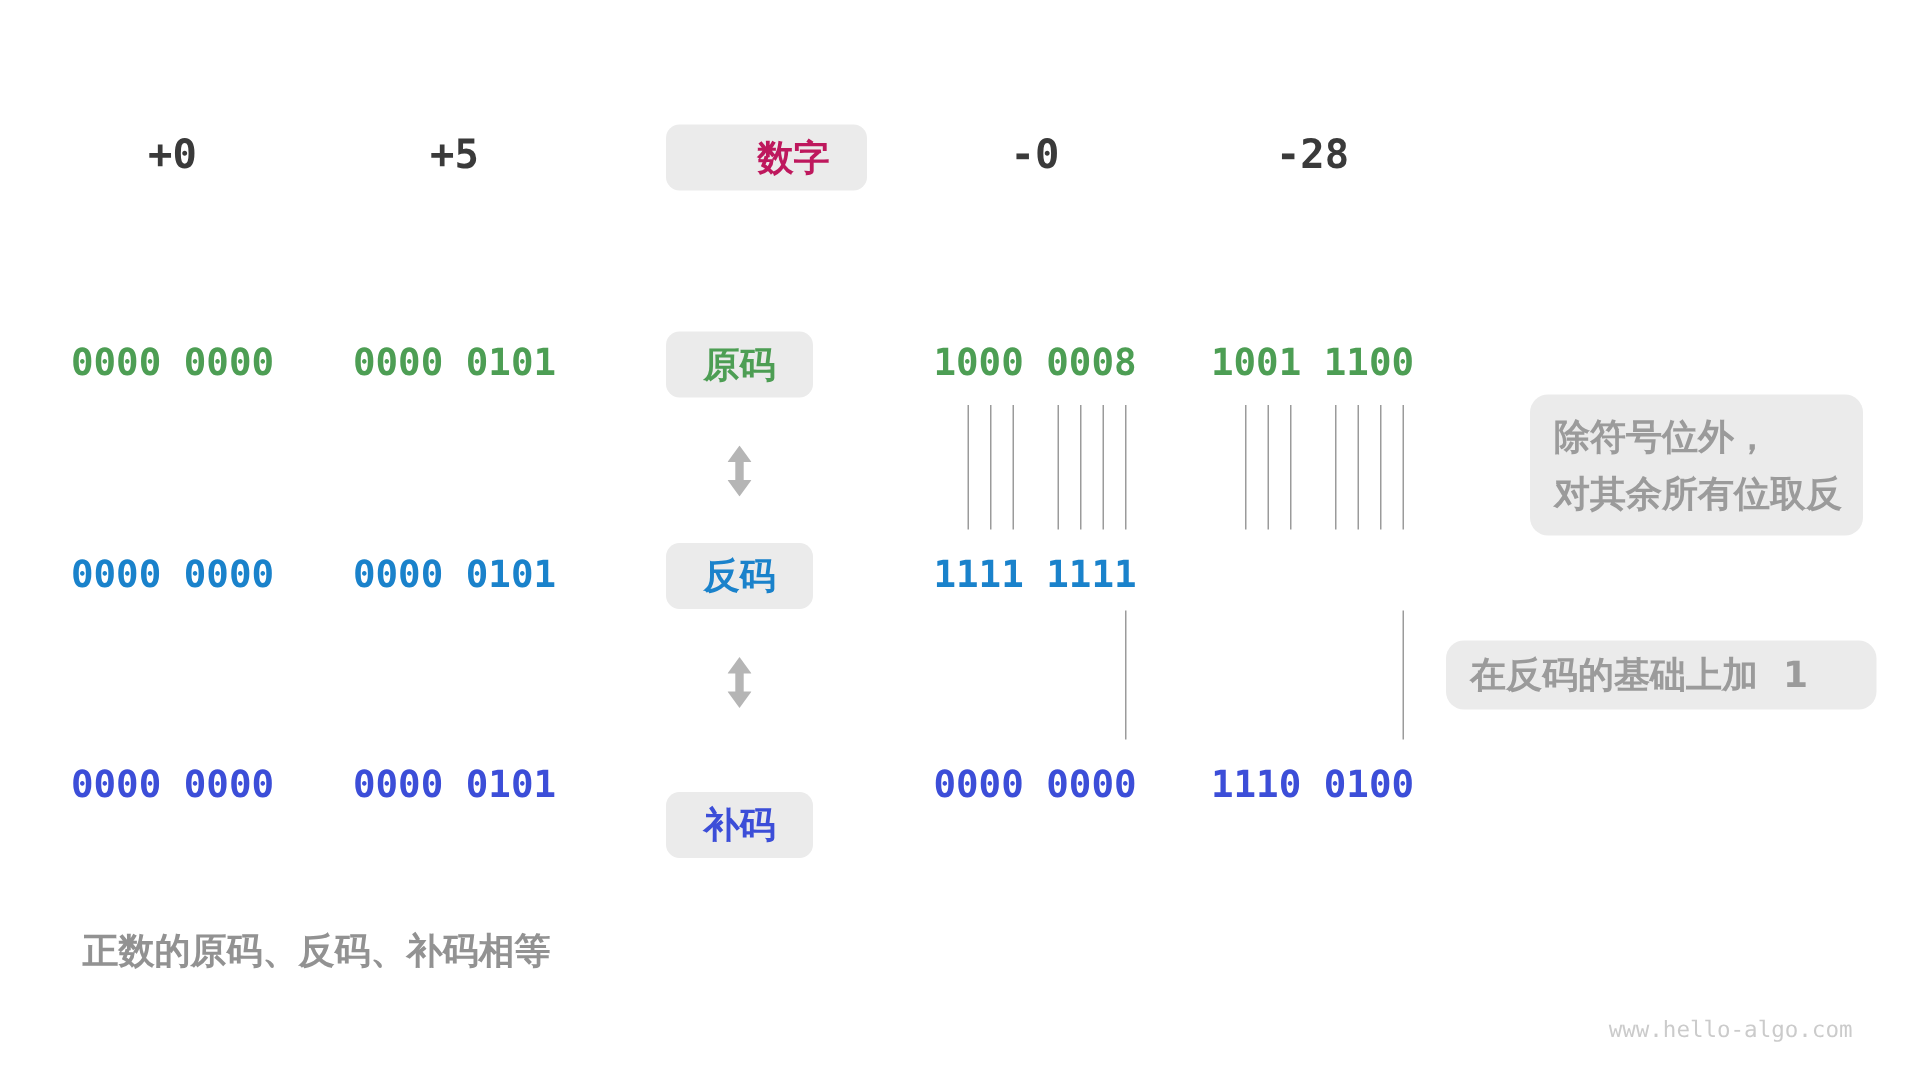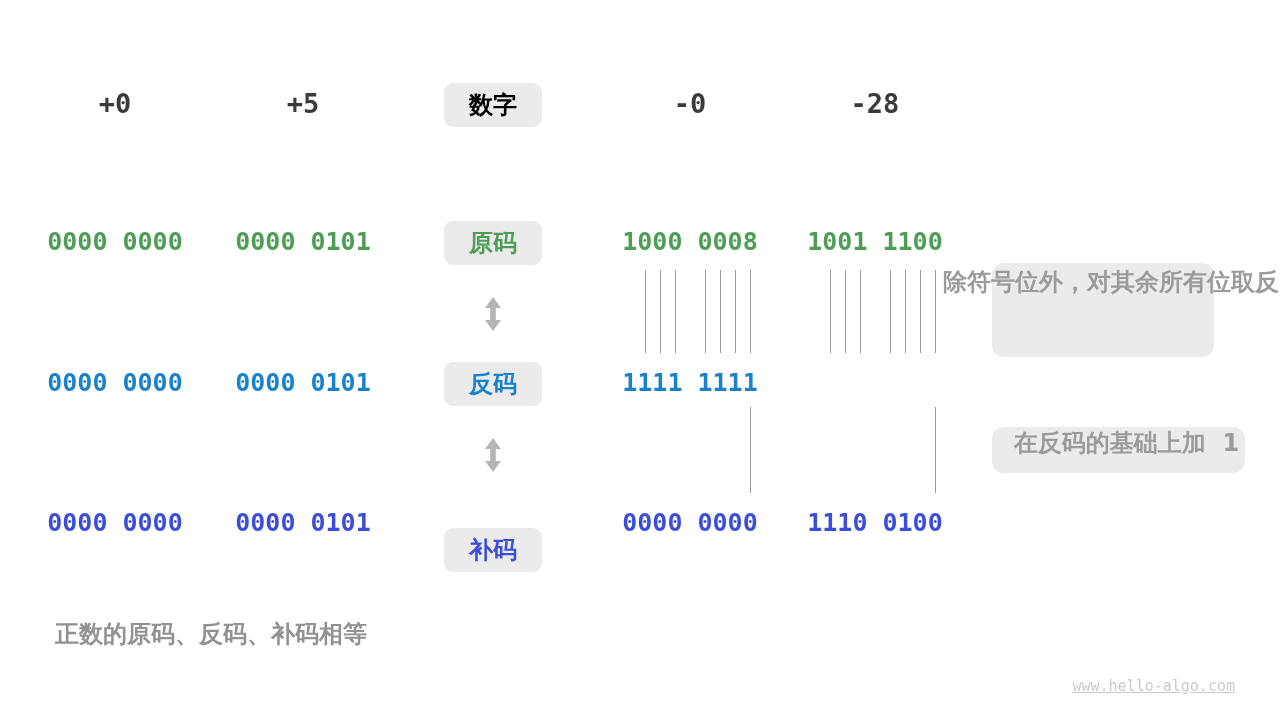--- a/index.html
+++ b/index.html
@@ -20,44 +20,44 @@
     font-size:25px;line-height:30px;letter-spacing:0;white-space:pre;
   }
   .r1{top:227px;} .r2{top:368px;} .r3{top:508px;}
   .green{color:#4d9e54;} .blue{color:#1a82cb;} .indigo{color:#3c4ed8;}
 
   .chip{
     position:absolute;left:444px;width:98px;height:44px;background:#ebebeb;
     border-radius:9px;display:flex;align-items:center;justify-content:center;
     font-size:24px;font-weight:bold;
   }
-  .chip-dark{color:#000000;}
+  .chip-dark{color:#be185d;padding-left:36px;}
 
   .tick{position:absolute;width:1px;background:#9b9b9b;}
   .tickA{top:270px;height:83px;}
   .tickB{top:407px;height:86px;}
 
   .arrow{position:absolute;left:485px;width:16px;height:34px;}
 
   .note{
     position:absolute;background:#ebebeb;border-radius:12px;color:#9b9b9b;
-    font-weight:bold;font-size:24px;display:flex;
-    justify-content:center;padding-left:16px;box-sizing:border-box;white-space:pre;
+    font-weight:bold;font-size:24px;display:flex;flex-direction:column;
+    justify-content:center;padding-left:16px;box-sizing:border-box;white-space:pre;margin-left:28px;
   }
   .note1{left:992px;top:263px;width:222px;height:94px;line-height:38px;}
-  .note2{left:992px;top:427px;width:253px;height:46px;}
+  .note2{left:936px;top:427px;width:287px;height:46px;}
 
   .caption{
     position:absolute;top:618px;font-size:24px;font-weight:bold;color:#929292;white-space:pre;
   }
   .cap-left{left:55px;} .cap-right{left:612px;}
 
   .watermark{
     position:absolute;right:45px;top:677px;font-family:"DejaVu Sans Mono",monospace;
-    font-size:15px;color:#cbcbcb;text-decoration:underline;
+    font-size:15px;color:#cbcbcb;
   }
 </style>
 </head>
 <body>
 
 <div class="canvas">
 
   <div class="cell num c1">+0</div>
   <div class="cell num c2">+5</div>
   <div class="chip chip-dark" style="top:83px">数字</div>

